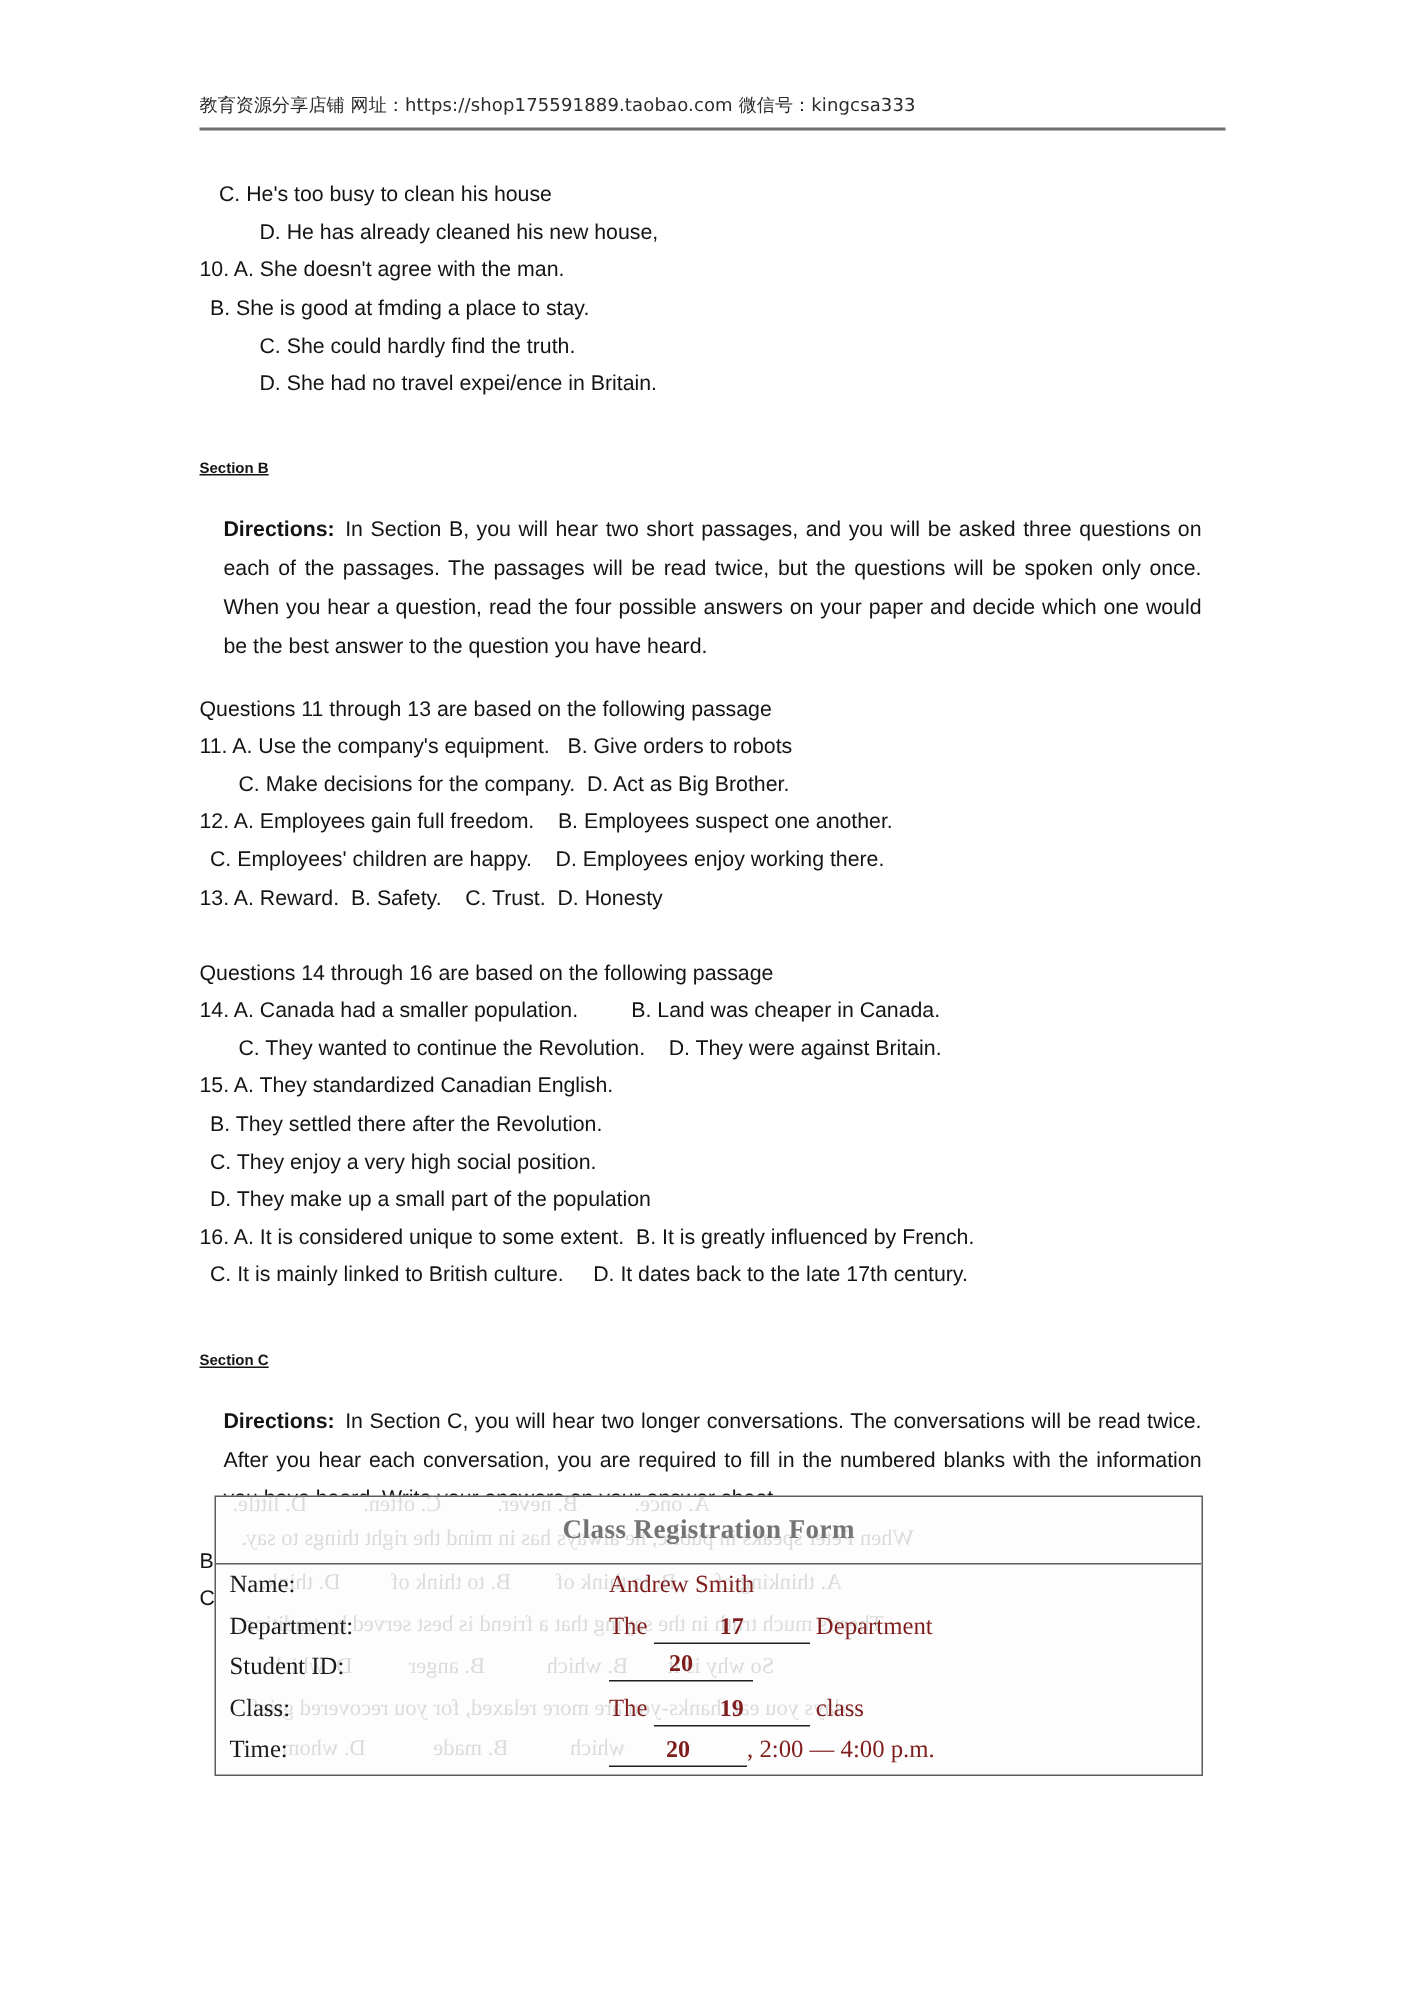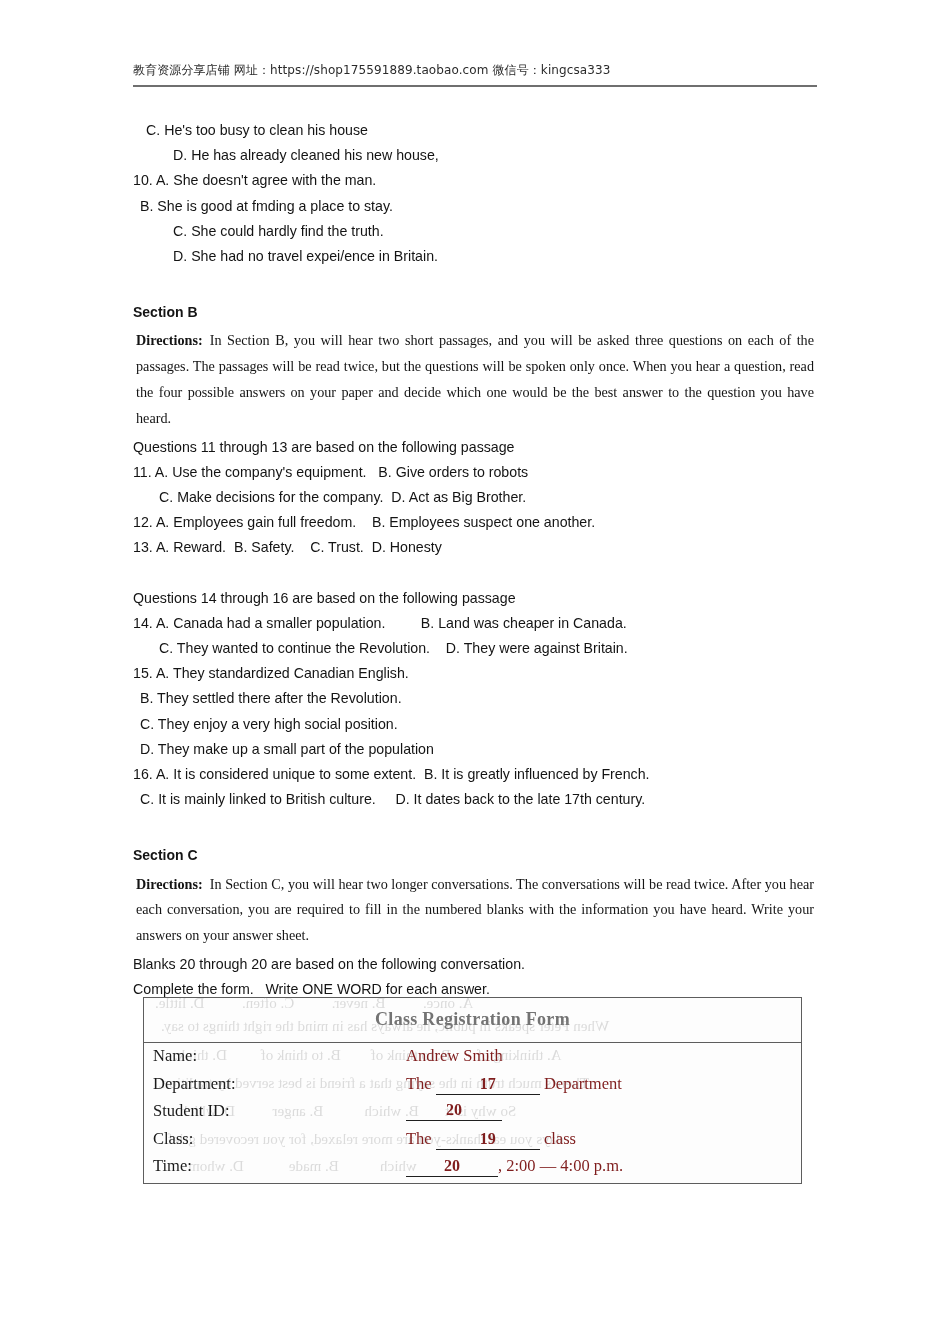--- a/index.html
+++ b/index.html
@@ -53,32 +53,32 @@
     color: #141414;
   }
   .line.indent1 { padding-left: 13px; }
   .line.indent2 { padding-left: 26px; }
   .line.indent3 { padding-left: 40px; }
   .line.indent-half { padding-left: 7px; }
   .gap-md { height: 25px; }
   .gap-lg { height: 31px; }
 
   .sec-head {
-    font-size: 14px;
+    font-size: 10px;
     line-height: 25.2px;
     font-weight: bold;
+    text-decoration: underline;
   }
 
   .para {
     font-size: 14.2px;
     line-height: 25.8px;
     text-align: justify;
     text-justify: inter-word;
-    margin: 3px;
-    font-family: Liberation Serif, serif;
+    margin: 16px;
   }
   .para b { font-weight: bold; }
   .para .sp { display: inline-block; width: 7px; }
 
   
   .form-wrap {
     position: absolute;
     left: 143px;
     top: 997px;
     width: 659px;
@@ -192,20 +192,21 @@
 
   <div class="sec-head">Section B</div>
   <p class="para">
     <b>Directions:</b><span class="sp"></span><span>In Section B, you will hear two short passages, and you will be asked three questions on each of the passages. The passages will be read twice, but the questions will be spoken only once. When you hear a question, read the four possible answers on your paper and decide which one would be the best answer to the question you have heard.</span>
   </p>
 
   <div class="line">Questions 11 through 13 are based on the following passage</div>
   <div class="line">11. A. Use the company's equipment.   B. Give orders to robots</div>
   <div class="line indent2">C. Make decisions for the company.  D. Act as Big Brother.</div>
   <div class="line">12. A. Employees gain full freedom.    B. Employees suspect one another.</div>
+  <div class="line indent-half">C. Employees' children are happy.    D. Employees enjoy working there.</div>
   <div class="line">13. A. Reward.  B. Safety.    C. Trust.  D. Honesty</div>
 
   <div class="gap-md"></div>
 
   <div class="line">Questions 14 through 16 are based on the following passage</div>
   <div class="line">14. A. Canada had a smaller population.         B. Land was cheaper in Canada.</div>
   <div class="line indent2">C. They wanted to continue the Revolution.    D. They were against Britain.</div>
   <div class="line">15. A. They standardized Canadian English.</div>
   <div class="line indent-half">B. They settled there after the Revolution.</div>
   <div class="line indent-half">C. They enjoy a very high social position.</div>

